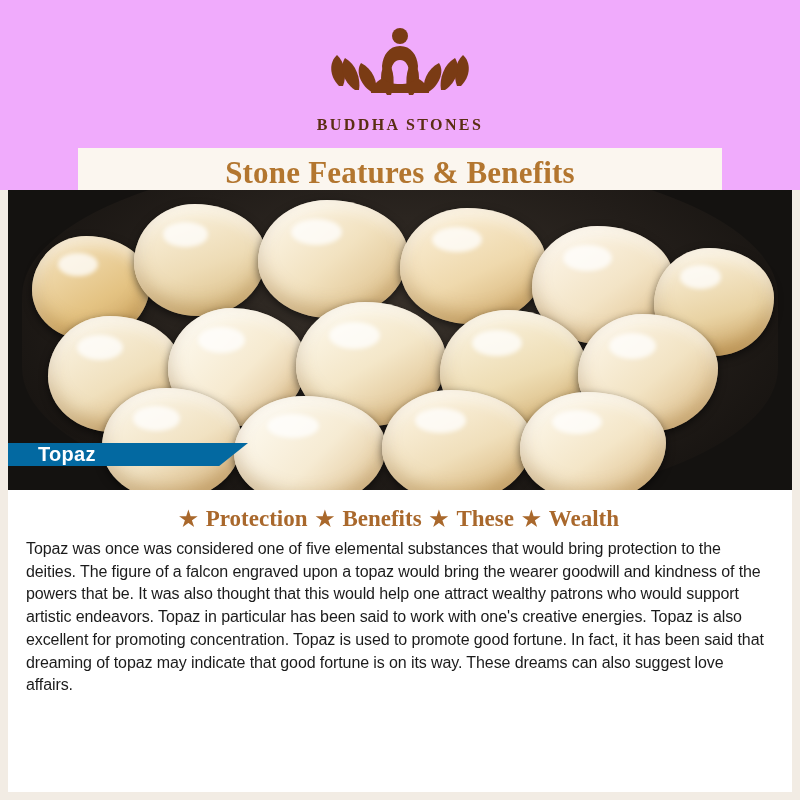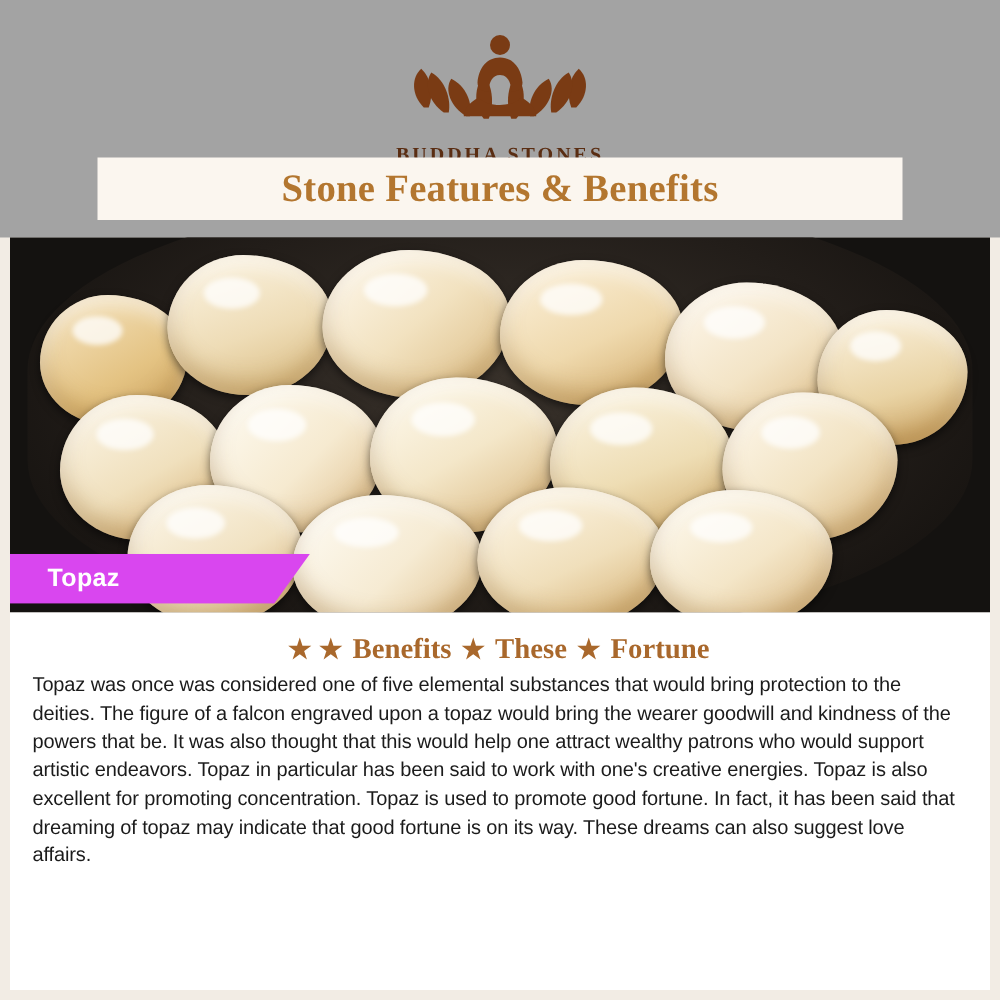--- a/index.html
+++ b/index.html
@@ -23,21 +23,21 @@
     background: #a9663a;
   }
   .corner-wedge.left  { left: 0;  clip-path: polygon(0 0, 100% 0, 72% 100%, 0 100%); }
   .corner-wedge.right { right: 0; clip-path: polygon(28% 0, 100% 0, 100% 100%, 0 100%); }
 
   
   .header {
     position: absolute;
     top: 0; left: 0; right: 0;
     height: 190px;
-    background: #a3a3a3;
+    background: #f0abfc;
     display: flex;
     flex-direction: column;
     align-items: center;
   }
   .logo-wrap {
     margin-top: 22px;
     display: flex;
     flex-direction: column;
     align-items: center;
   }
@@ -45,21 +45,21 @@
   .brand-name {
     margin-top: 8px;
     font-size: 16px;
     letter-spacing: 2.4px;
     font-weight: bold;
     color: #5a2d12;
     font-family: "Liberation Serif", serif;
   }
   .title-bar {
     position: absolute;
-    top: 126px;
+    top: 148px;
     left: 78px; right: 78px;
     height: 50px;
     background: #fbf6ef;
     display: flex;
     align-items: center;
     justify-content: center;
   }
   .title-bar .title {
     font-family: "Liberation Serif", serif;
     font-weight: bold;
@@ -99,22 +99,22 @@
     border-radius: 50%;
     background: rgba(255,255,255,.75);
     filter: blur(2px);
   }
 
   
   .name-tag {
     position: absolute;
     left: 8px;
     top: 443px;
-    width: 240px; height: 40px;
-    background: #d946ef;
+    width: 240px; height: 23px;
+    background: #0369a1;
     clip-path: polygon(0 0, 100% 0, 88% 100%, 0 100%);
     display: flex;
     align-items: center;
   }
   .name-tag span {
     margin-left: 30px;
     color: #ffffff;
     font-size: 20px;
     font-weight: bold;
     letter-spacing: .3px;
@@ -225,23 +225,24 @@
   <div class="name-tag">
     <span>Topaz</span>
   </div>
 
   <div class="side-bar l"></div>
   <div class="side-bar r"></div>
 
   <div class="body-panel">
     <div class="keywords">
       <span class="star">★</span>
+      <span class="kw">Protection</span>
       <span class="star">★</span>
       <span class="kw">Benefits</span>
       <span class="star">★</span>
       <span class="kw">These</span>
       <span class="star">★</span>
-      <span class="kw">Fortune</span>
+      <span class="kw">Wealth</span>
     </div>
     <p class="desc">Topaz was once was considered one of five elemental substances that would bring protection to the deities. The figure of a falcon engraved upon a topaz would bring the wearer goodwill and kindness of the powers that be. It was also thought that this would help one attract wealthy patrons who would support artistic endeavors. Topaz in particular has been said to work with one's creative energies. Topaz is also excellent for promoting concentration. Topaz is used to promote good fortune. In fact, it has been said that dreaming of topaz may indicate that good fortune is on its way. These dreams can also suggest love affairs.</p>
   </div>
 
 </div>
 
 </body></html>

